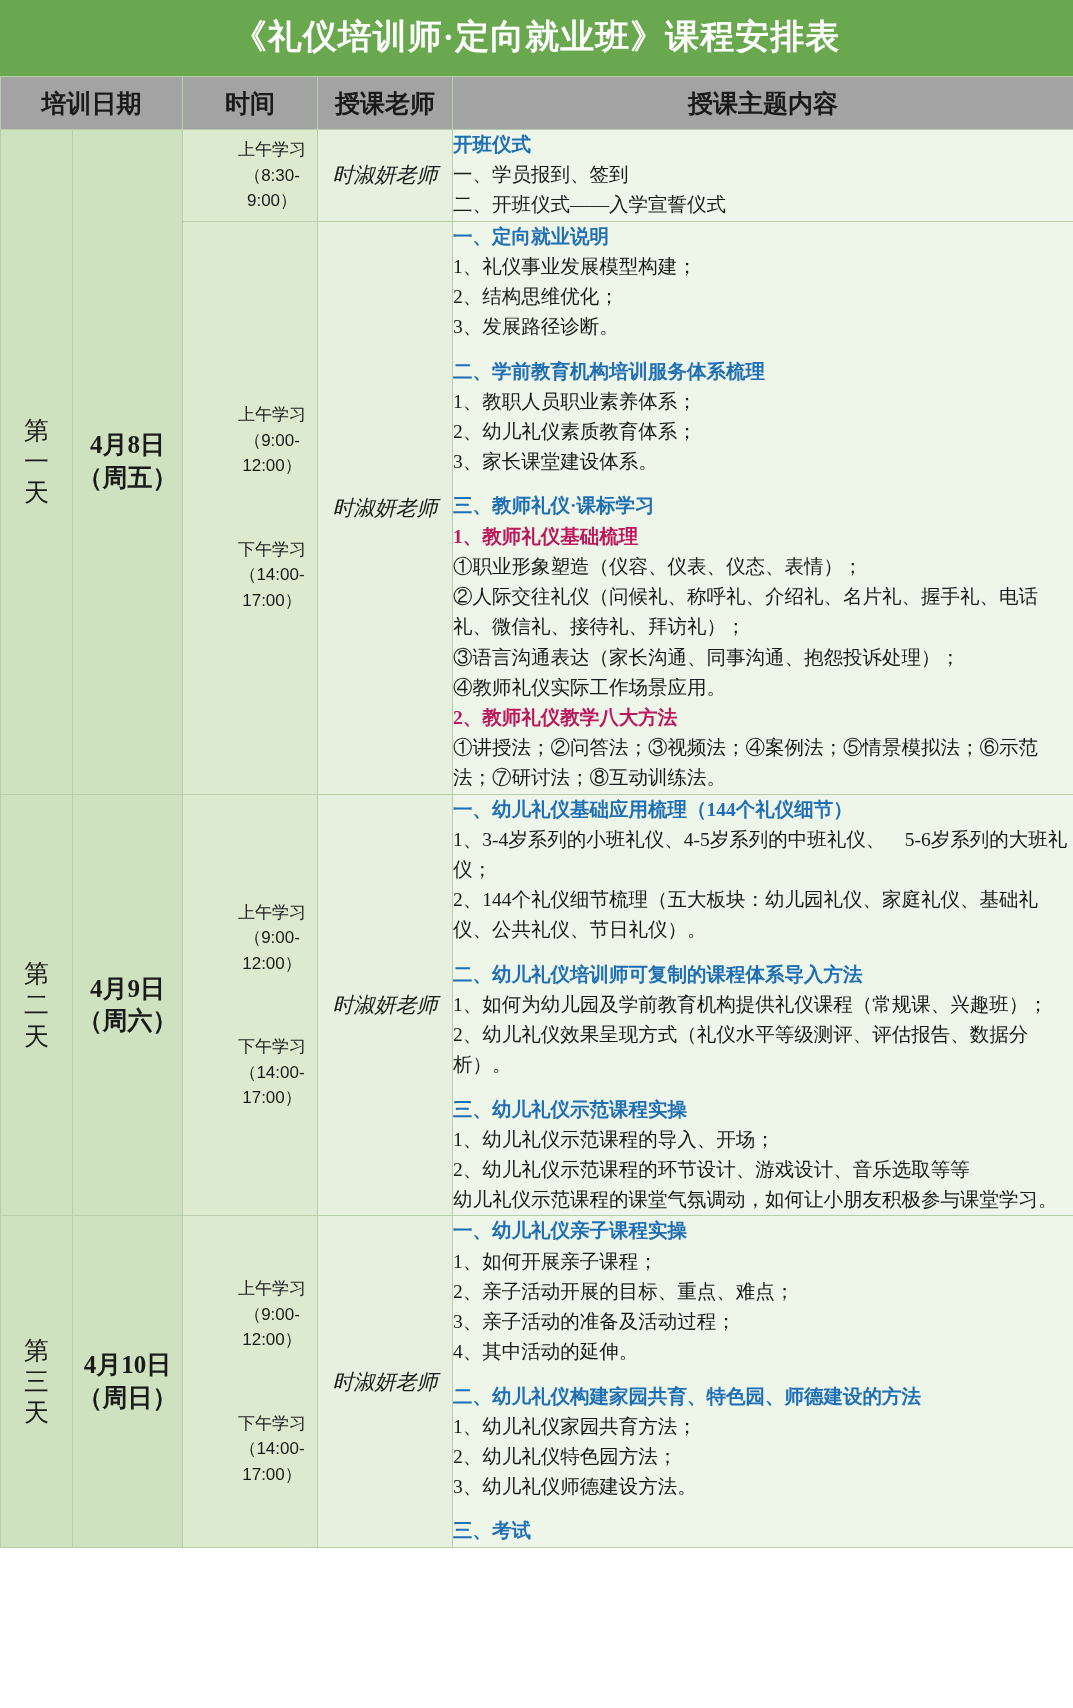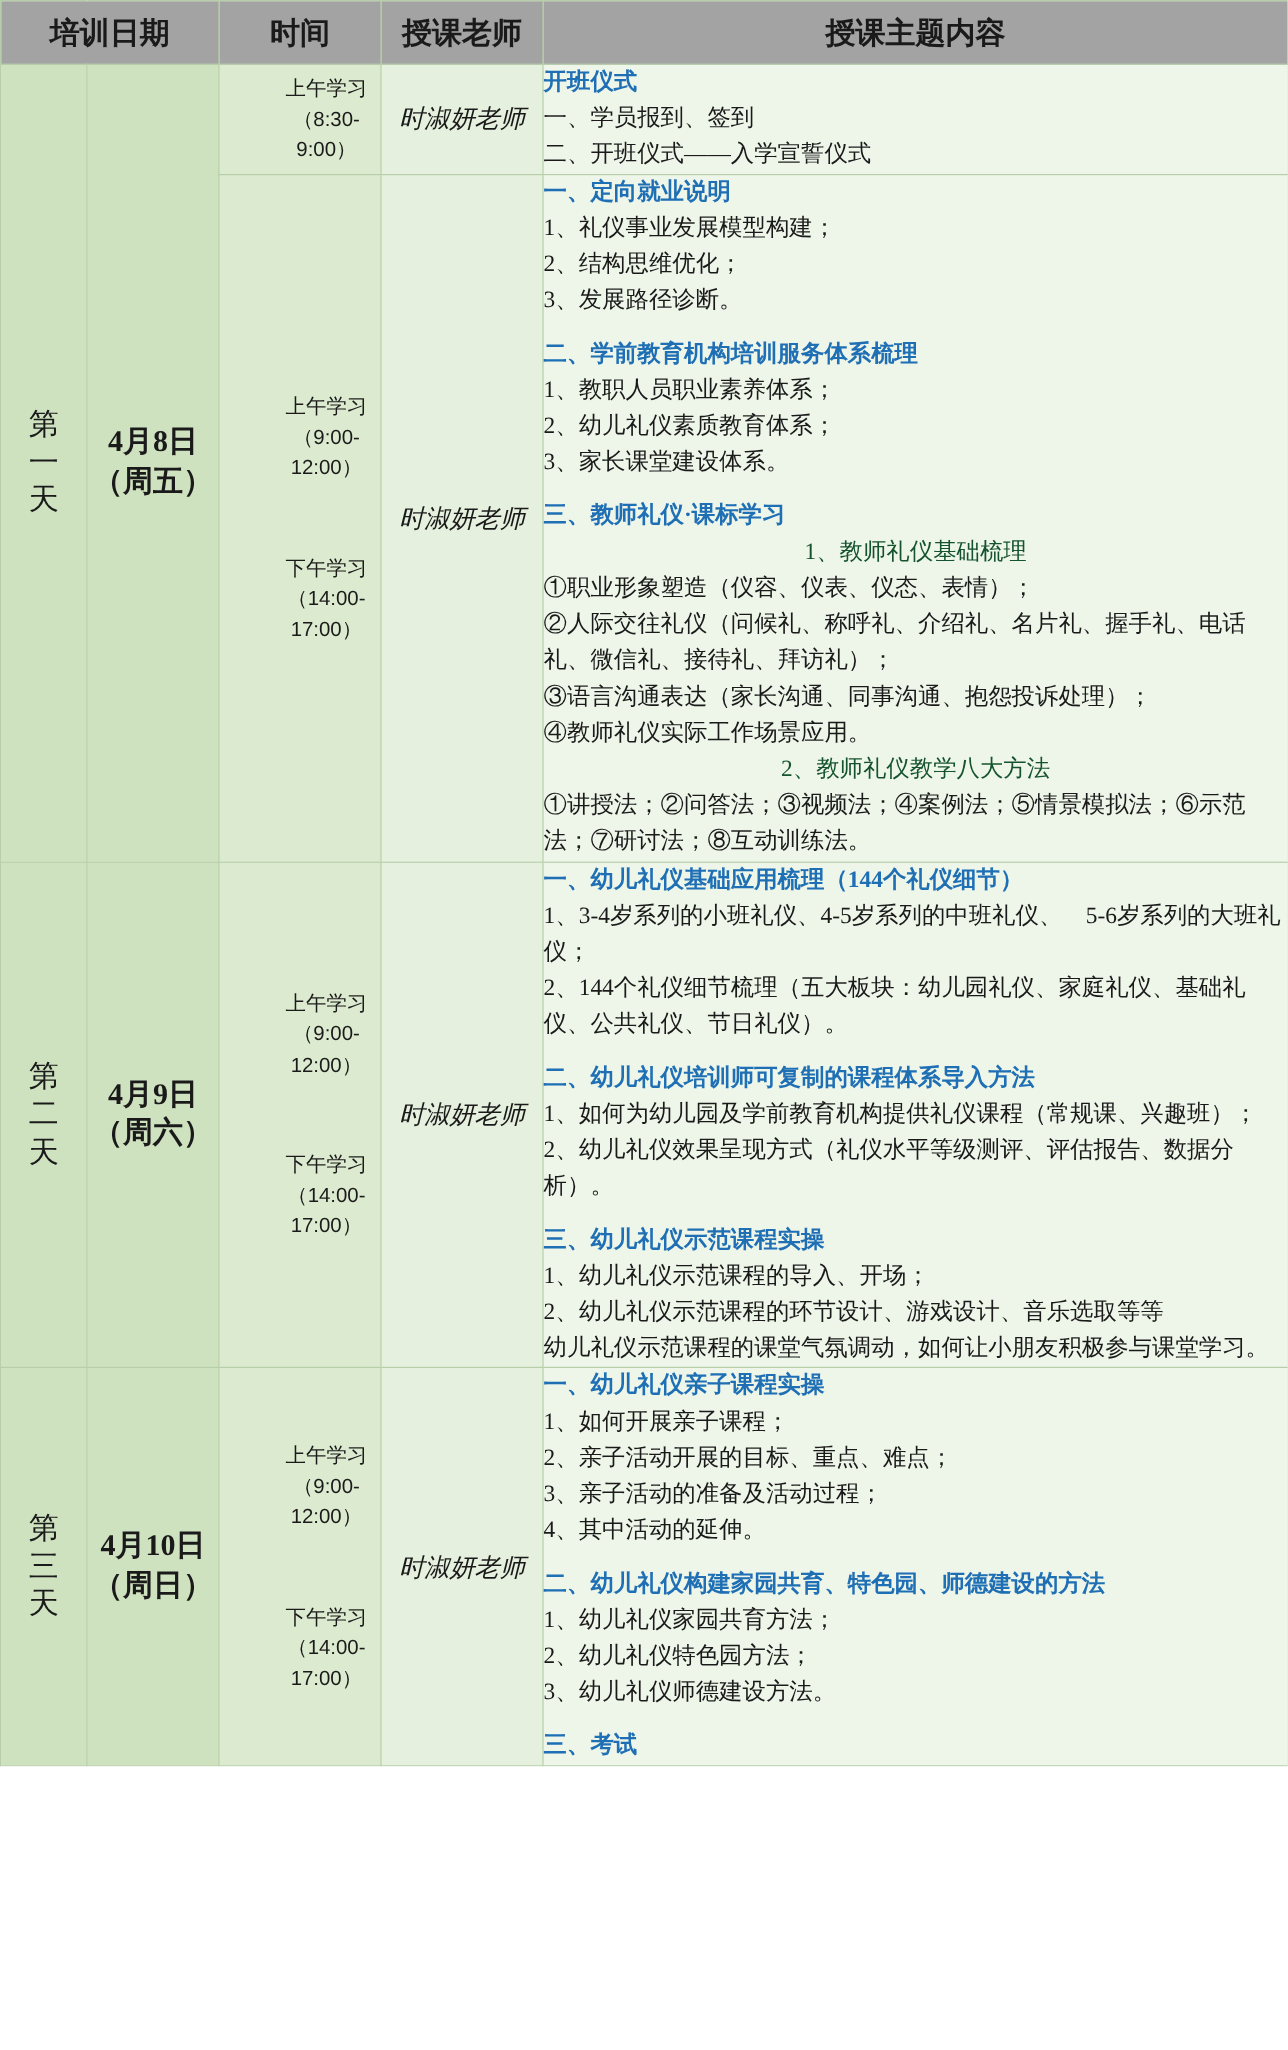--- a/index.html
+++ b/index.html
@@ -88,31 +88,31 @@
     padding: 9px 12px 12px 12px;
     text-align: left;
   }
   .hd {
     color: #1f6fb5;
     font-weight: bold;
     margin-top: 14px;
   }
   .hd.first { margin-top: 0; }
   .sub {
-    font-weight: normal;
-    color: #14532d;
-    text-align: center;
+    font-weight: bold;
+    color: #be185d;
   }
   .ln { display: block; }
   .hang { display: block; }
 </style>
 </head>
 <body>
 
 <div class="sheet">
+  <div class="title-bar">《礼仪培训师·定向就业班》课程安排表</div>
 
   <table class="schedule">
     <colgroup>
       <col class="c-day">
         <col class="c-date">
         <col class="c-time">
         <col class="c-teacher">
         <col class="c-content">
     </colgroup>
     <thead>

